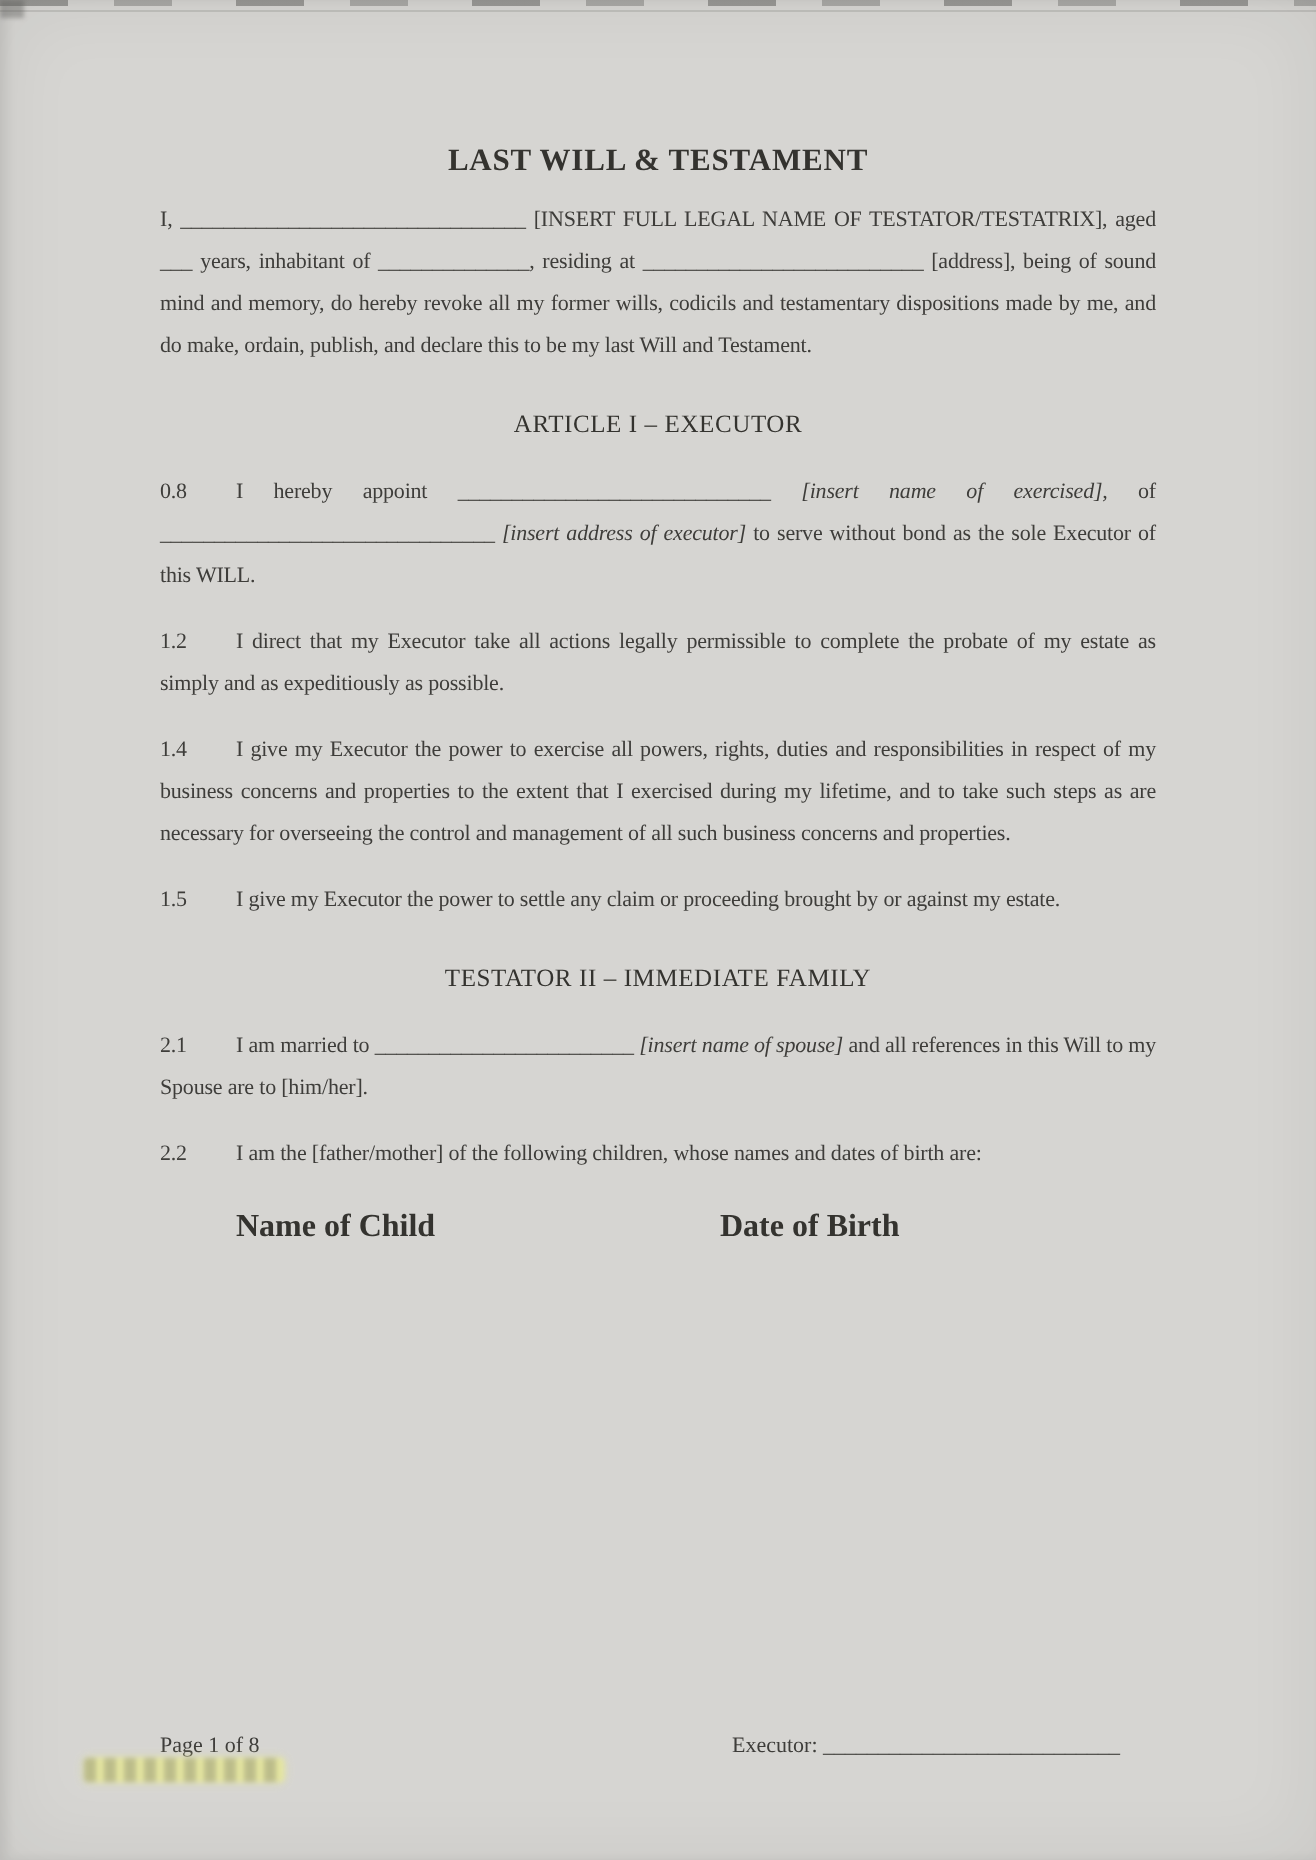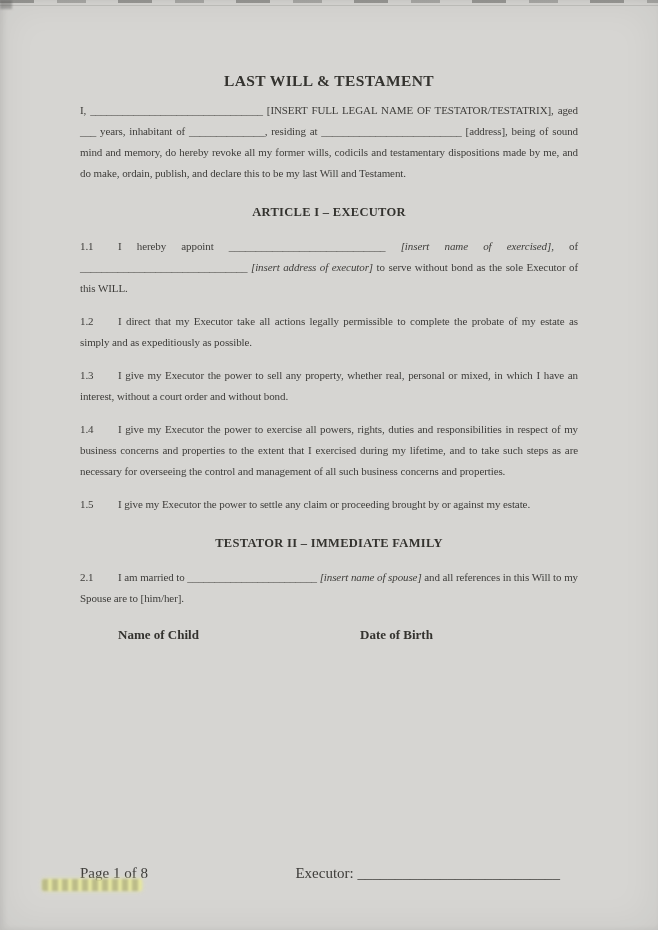--- a/index.html
+++ b/index.html
@@ -35,39 +35,39 @@
     position: absolute; top: 0; left: 0; right: 0;
     padding: 70px 80px 0 80px;
   }
   .doc-title {
     margin: 0; text-align: center;
     font-size: 15.5px; font-weight: bold; letter-spacing: 0.4px;
     line-height: 22px; color: #34332f;
   }
   .doc-heading {
     margin: 18px 0 14px; text-align: center;
-    font-size: 12.5px; font-weight: bold; letter-spacing: 0.3px;
+    font-size: 12.5px; font-weight: normal; letter-spacing: 0.3px;
     line-height: 20px; color: #34332f;
   }
   .doc-paragraph {
     margin: 0 0 12px; font-size: 11px; line-height: 21px;
     text-align: justify; letter-spacing: -0.1px;
   }
   .doc-intro { margin-top: 8px; margin-bottom: 13px; font-family: Liberation Serif, serif; }
   .clause-number { display: inline-block; width: 38px; }
   .doc-paragraph em { font-style: italic; }
   .doc-columns {
     margin-top: 15px; display: flex;
-    font-size: 13px; font-weight: bold; line-height: 21px; color: #34332f;
+    font-size: 16px; font-weight: bold; line-height: 21px; color: #34332f;
   }
   .col-left { margin-left: 38px; width: 242px; }
   .footer {
     position: absolute; top: 864px; left: 80px; right: 80px;
     display: flex; justify-content: space-between;
-    font-size: 15px; line-height: 18px;
+    font-size: 11px; line-height: 18px;
   }
   .signature-group { padding-right: 18px; white-space: nowrap; }
   .watermark {
     position: absolute; top: 879px; left: 42px; width: 100px; height: 12px;
     border-radius: 2px; opacity: 0.9;
     background:
       repeating-linear-gradient(90deg,
         rgba(150,150,110,0.55) 0 6px, rgba(0,0,0,0) 6px 10px),
       #e6e79c;
     filter: blur(1.2px);
@@ -80,27 +80,27 @@
 <div class="page">
   <div class="top-edge"></div>
   <div class="top-edge-line"></div>
   <div class="corner-mark"></div>
 
   <div class="content">
     <h1 class="doc-title">LAST WILL &amp; TESTAMENT</h1>
     <div>
         <p class="doc-paragraph doc-intro"><span>I, ________________________________ [INSERT FULL LEGAL NAME OF TESTATOR/TESTATRIX], aged ___ years, inhabitant of ______________, residing at __________________________ [address], being of sound mind and memory, do hereby revoke all my former wills, codicils and testamentary dispositions made by me, and do make, ordain, publish, and declare this to be my last Will and Testament.</span></p>
         <h2 class="doc-heading">ARTICLE I – EXECUTOR</h2>
-        <p class="doc-paragraph doc-item"><span class="clause-number">1.1</span><span>I hereby appoint _____________________________ </span><em>[insert name of exercised],</em><span> of _______________________________ </span><em>[insert address of executor]</em><span> to serve without bond as the sole Executor of this WILL.</span></p>
+        <p class="doc-paragraph doc-item"><span class="clause-number">0.8</span><span>I hereby appoint _____________________________ </span><em>[insert name of exercised],</em><span> of _______________________________ </span><em>[insert address of executor]</em><span> to serve without bond as the sole Executor of this WILL.</span></p>
         <p class="doc-paragraph doc-item"><span class="clause-number">1.2</span><span>I direct that my Executor take all actions legally permissible to complete the probate of my estate as simply and as expeditiously as possible.</span></p>
-        <p class="doc-paragraph doc-item"><span class="clause-number">1.3</span><span>I give my Executor the power to sell any property, whether real, personal or mixed, in which I have an interest, without a court order and without bond.</span></p>
         <p class="doc-paragraph doc-item"><span class="clause-number">1.4</span><span>I give my Executor the power to exercise all powers, rights, duties and responsibilities in respect of my business concerns and properties to the extent that I exercised during my lifetime, and to take such steps as are necessary for overseeing the control and management of all such business concerns and properties.</span></p>
         <p class="doc-paragraph doc-item"><span class="clause-number">1.5</span><span>I give my Executor the power to settle any claim or proceeding brought by or against my estate.</span></p>
         <h2 class="doc-heading">TESTATOR II – IMMEDIATE FAMILY</h2>
         <p class="doc-paragraph doc-item"><span class="clause-number">2.1</span><span>I am married to ________________________ </span><em>[insert name of spouse]</em><span> and all references in this Will to my Spouse are to [him/her].</span></p>
+        <p class="doc-paragraph doc-item"><span class="clause-number">2.2</span><span>I am the [father/mother] of the following children, whose names and dates of birth are:</span></p>
         <div class="doc-columns">
           <span class="col-left">Name of Child</span>
           <span class="col-right">Date of Birth</span>
         </div>
       </div>
   </div>
 
   <div class="footer">
     <span>Page 1 of 8</span>
     <span class="signature-group">

